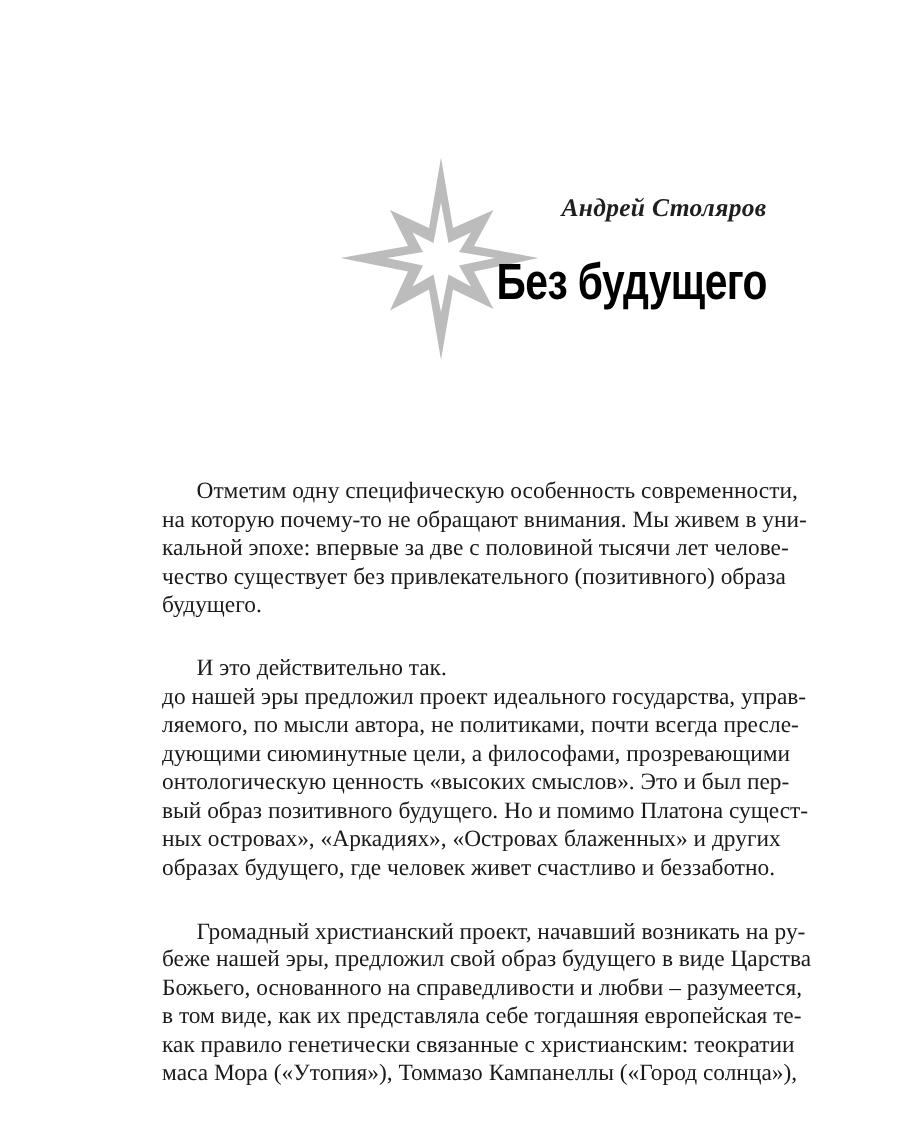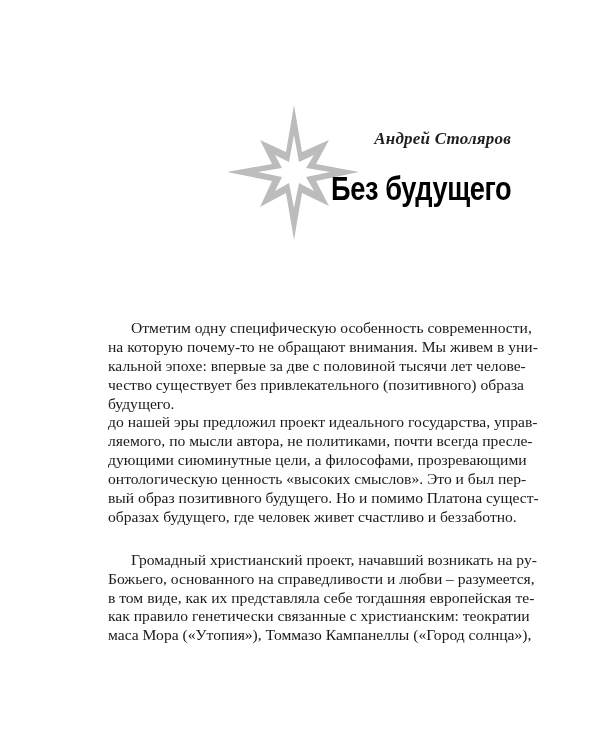--- a/index.html
+++ b/index.html
@@ -86,26 +86,29 @@
 
   <div class="author">Андрей Столяров</div>
   <div class="title">Без будущего</div>
 
   <div class="body-text">
     <span class="line indent">Отметим одну специфическую особенность современности,</span>
     <span class="line">на которую почему-то не обращают внимания. Мы живем в уни-</span>
     <span class="line">кальной эпохе: впервые за две с половиной тысячи лет челове-</span>
     <span class="line">чество существует без привлекательного (позитивного) образа</span>
     <span class="line last">будущего.</span>
+    <span class="line indent last">И это действительно так.</span>
     <span class="line">до нашей эры предложил проект идеального государства, управ-</span>
     <span class="line">ляемого, по мысли автора, не политиками, почти всегда пресле-</span>
     <span class="line">дующими сиюминутные цели, а философами, прозревающими</span>
     <span class="line">онтологическую ценность «высоких смыслов». Это и был пер-</span>
     <span class="line">вый образ позитивного будущего. Но и помимо Платона сущест-</span>
+    <span class="line">ных островах», «Аркадиях», «Островах блаженных» и других</span>
     <span class="line last">образах будущего, где человек живет счастливо и беззаботно.</span>
     <span class="line indent">Громадный христианский проект, начавший возникать на ру-</span>
+    <span class="line">беже нашей эры, предложил свой образ будущего в виде Царства</span>
     <span class="line">Божьего, основанного на справедливости и любви – разумеется,</span>
     <span class="line">в том виде, как их представляла себе тогдашняя европейская те-</span>
     <span class="line">как правило генетически связанные с христианским: теократии</span>
     <span class="line">маса Мора («Утопия»), Томмазо Кампанеллы («Город солнца»),</span>
   </div>
 
 </div>
 
 </body></html>

